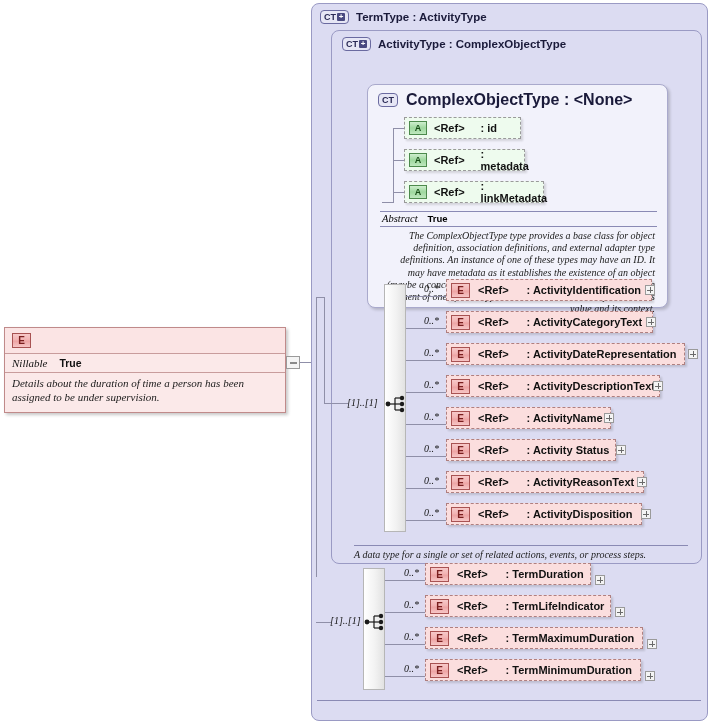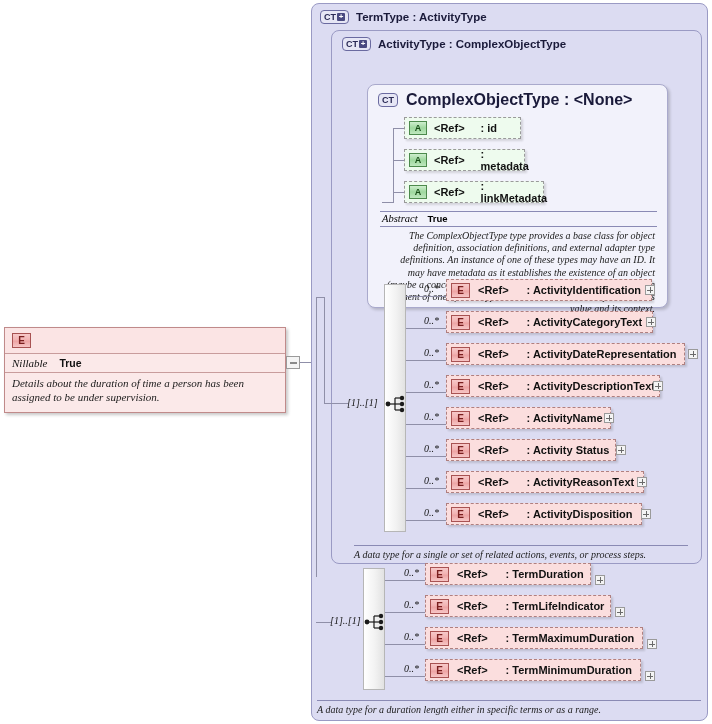--- a/index.html
+++ b/index.html
@@ -281,21 +281,20 @@
         </div>
         <div class="ab-doc">The ComplexObjectType type provides a base class for object definition, association definitions, and external adapter type definitions. An instance of one of these types may have an ID. It may have metadata as it establishes the existence of an object (maybe a conceptual object). It may also have link metadata, as an element of one of these types establishes a relationship between its value and its context.</div>
       </div>
     </div>
 
     <div class="foot-rule" style="left:22px;top:514px;width:334px;"></div>
     <div class="foot-doc" style="left:22px;top:518px;">A data type for a single or set of related actions, events, or process steps.</div>
   </div>
 
   <div class="foot-rule" style="left:5px;top:696px;width:384px;"></div>
-  <div class="foot-doc" style="left:5px;top:700px;">A data type for a duration length either in specific terms or as a range.</div>
 </div>
 
 <div class="compositor" style="left:384px;top:284px;width:22px;height:248px;"></div>
 <svg class="seqicon" style="left:385px;top:394px;" viewBox="0 0 22 20">
   <circle cx="3" cy="10" r="2.4" fill="#1a1a1a"></circle>
   <line x1="5" y1="10" x2="10" y2="10" stroke="#1a1a1a" stroke-width="1.2"></line>
   <line x1="10" y1="4" x2="10" y2="16" stroke="#1a1a1a" stroke-width="1.2"></line>
   <line x1="10" y1="4" x2="15" y2="4" stroke="#1a1a1a" stroke-width="1.2"></line>
   <line x1="10" y1="10" x2="15" y2="10" stroke="#1a1a1a" stroke-width="1.2"></line>
   <line x1="10" y1="16" x2="15" y2="16" stroke="#1a1a1a" stroke-width="1.2"></line>

